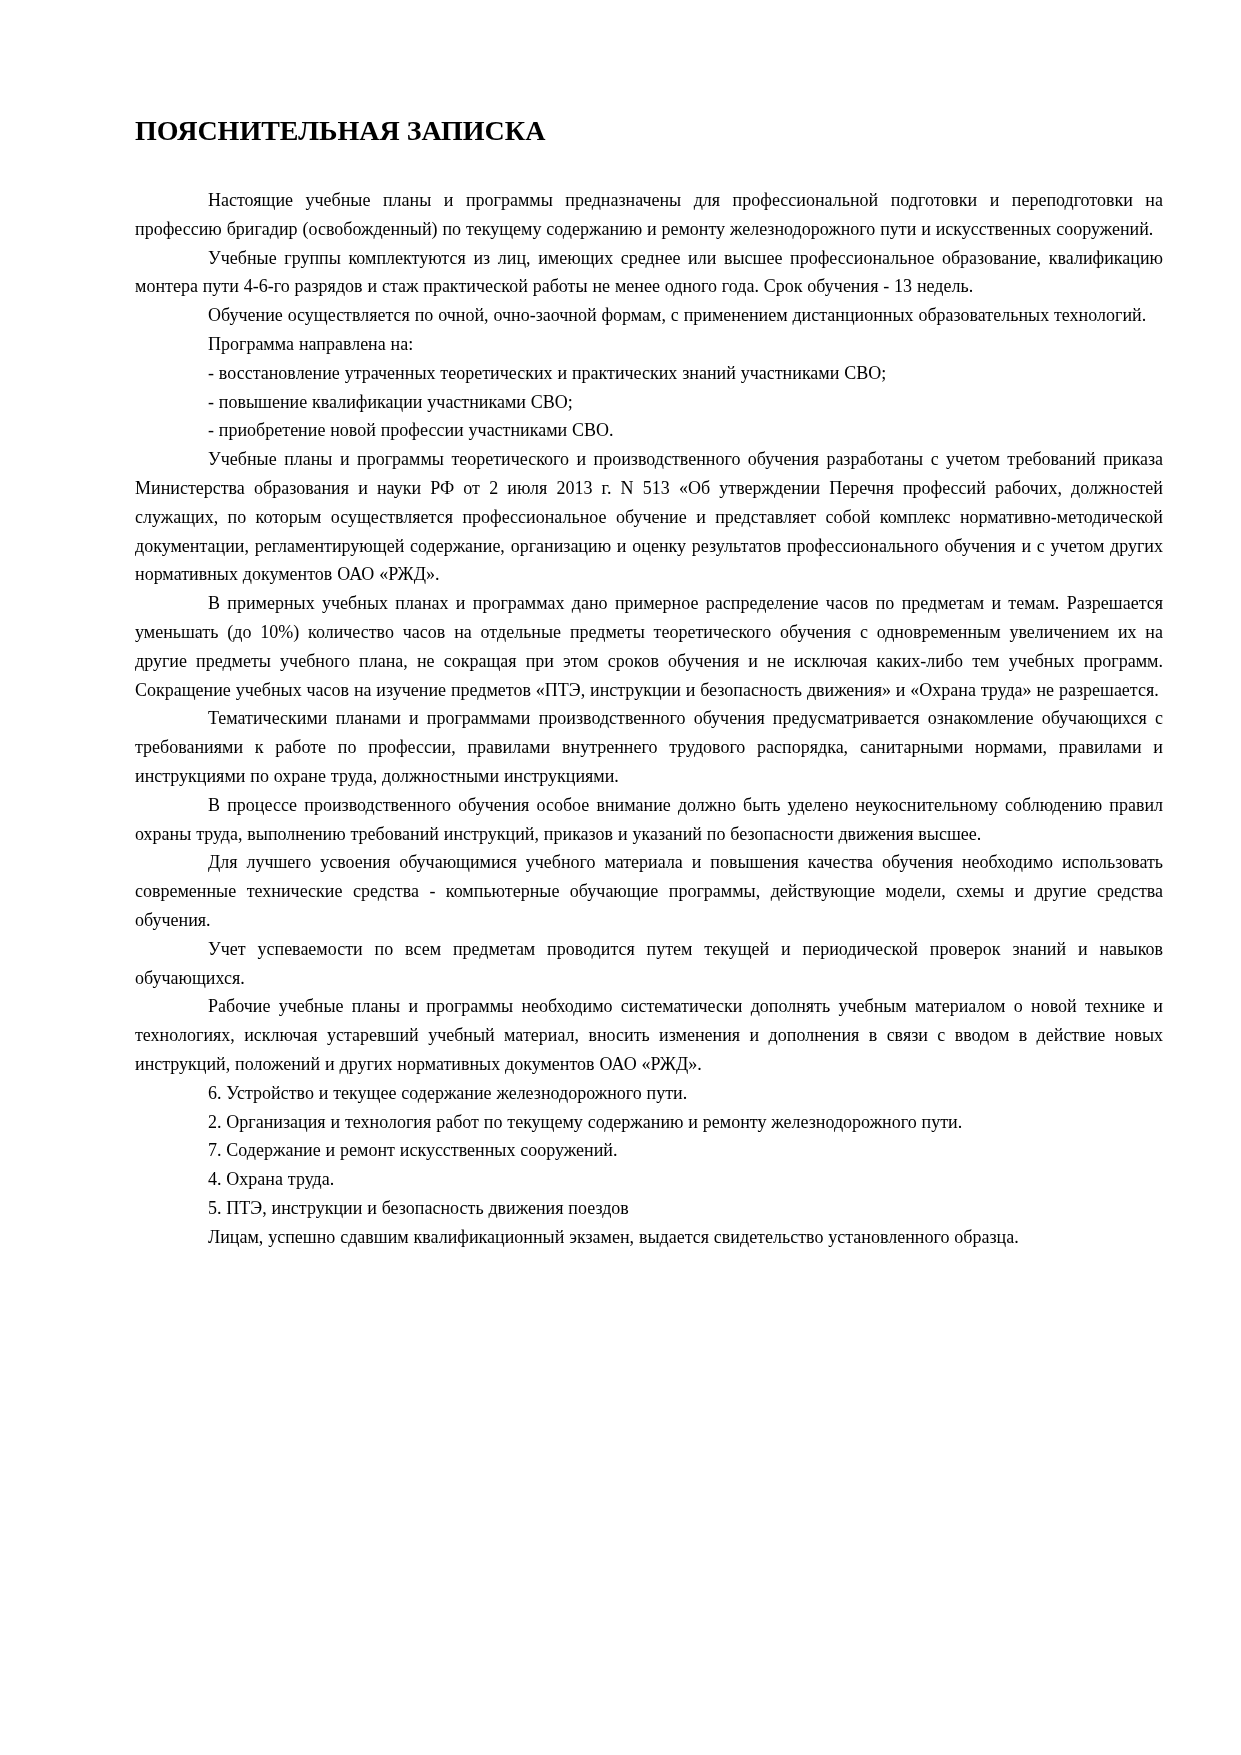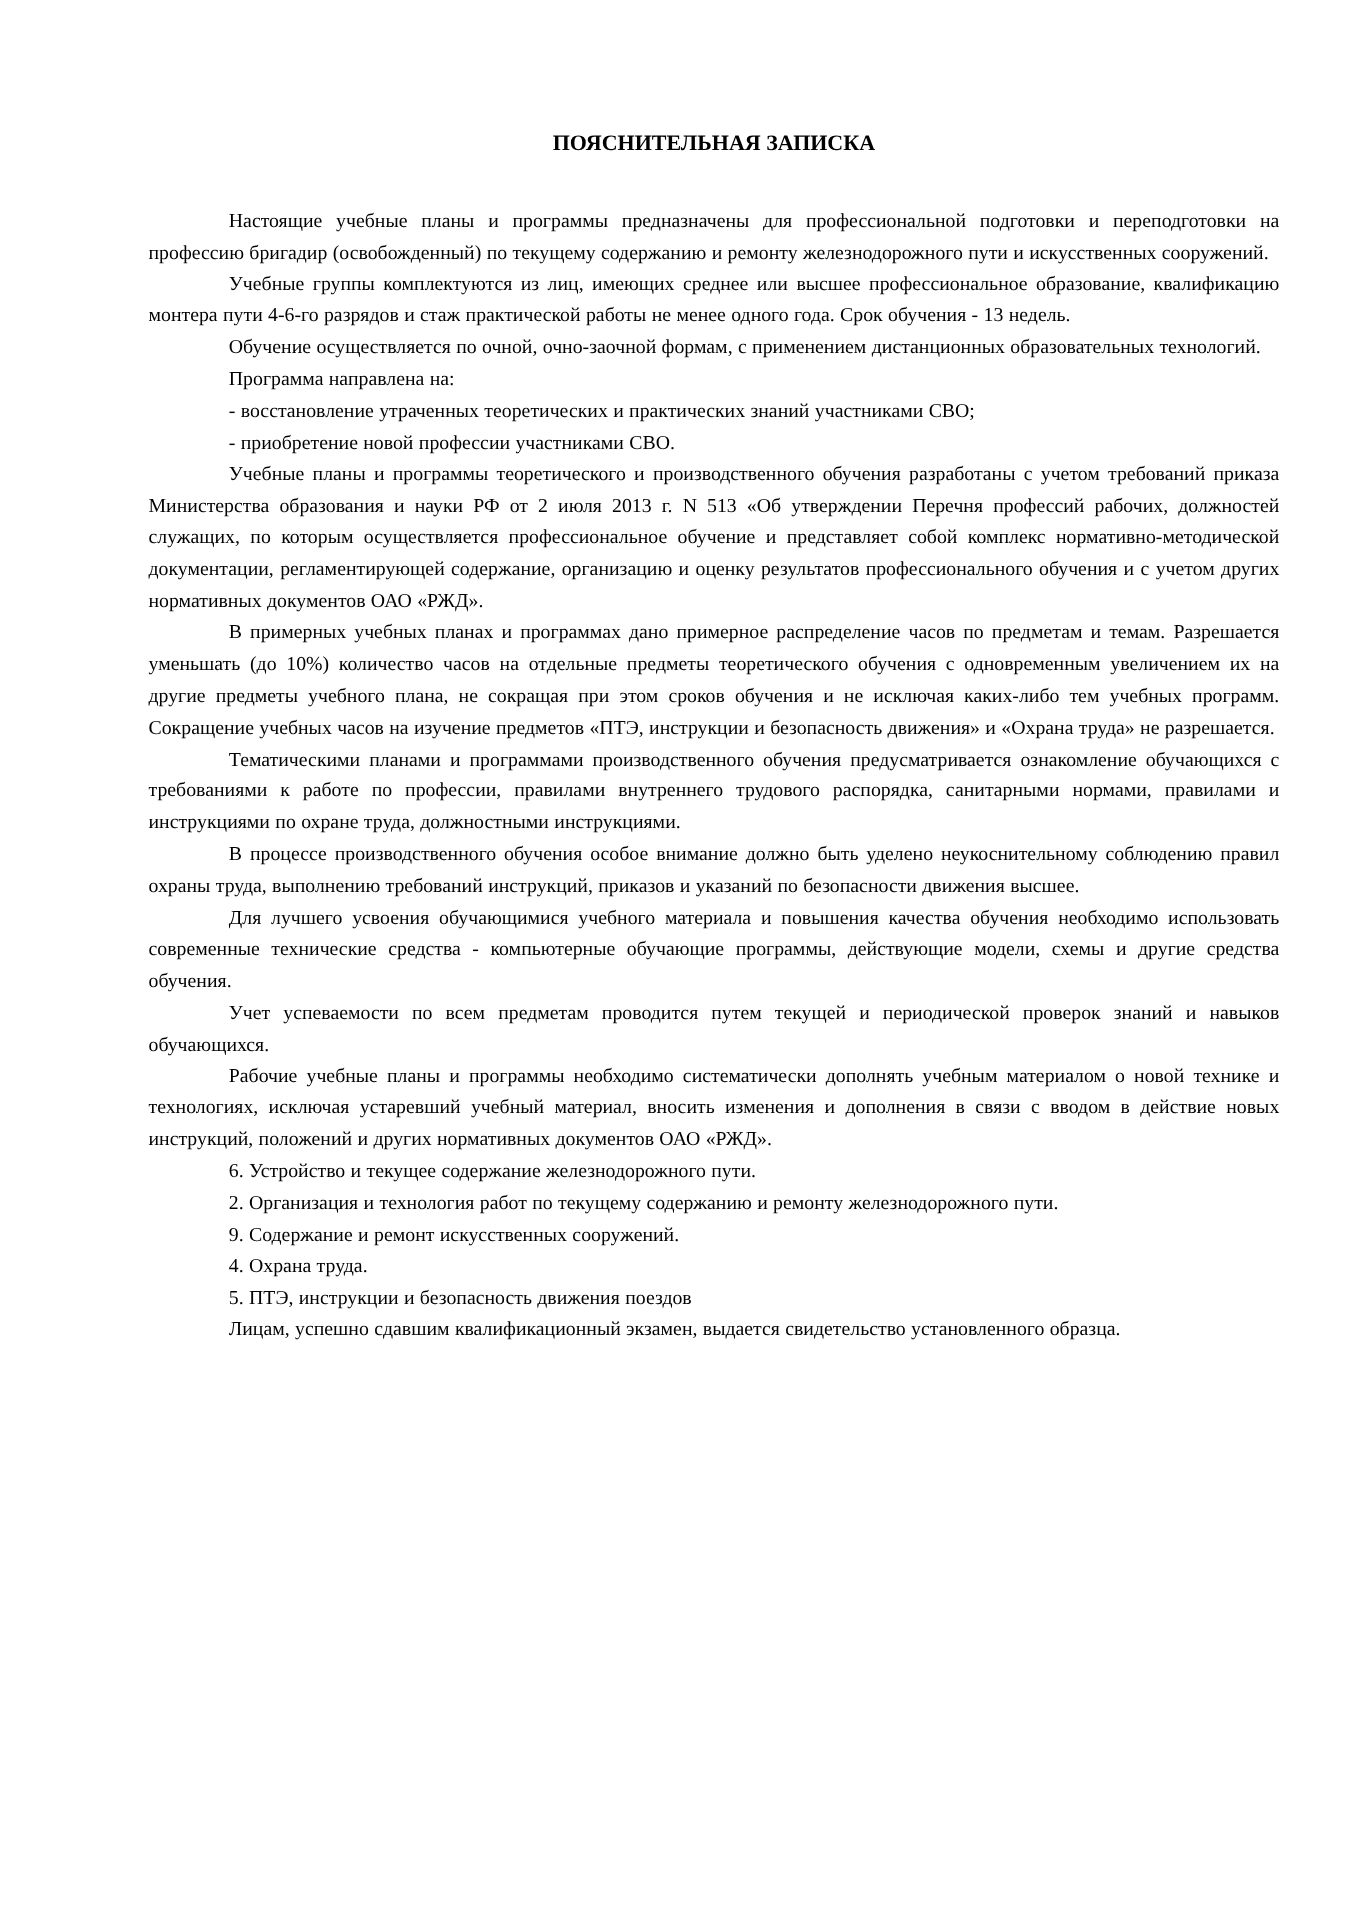--- a/index.html
+++ b/index.html
@@ -13,24 +13,24 @@
     height: 1755px;
     box-sizing: border-box;
     padding: 116px 78px 0 135px;
     background: #ffffff;
     color: #000000;
     font-family: "Liberation Serif", "DejaVu Serif", serif;
     overflow: hidden;
   }
   .doc-title {
     margin: 0 0 41px 0;
-    font-size: 20px;
+    font-size: 28px;
     line-height: 29px;
     font-weight: 700;
-    text-align: center;
+    text-align: left;
   }
   .doc-body p {
     margin: 0;
     font-size: 18px;
     line-height: 28.8px;
     text-align: justify;
     text-indent: 73px;
     word-spacing: 0.02em;
   }
 </style>
@@ -38,28 +38,29 @@
 <body>
 
 <div class="page">
   <h1 class="doc-title">ПОЯСНИТЕЛЬНАЯ ЗАПИСКА</h1>
   <div class="doc-body">
       <p class="para para-indent">Настоящие учебные планы и программы предназначены для профессиональной подготовки и переподготовки на профессию бригадир (освобожденный) по текущему содержанию и ремонту железнодорожного пути и искусственных сооружений.</p>
       <p class="para para-indent">Учебные группы комплектуются из лиц, имеющих среднее или высшее профессиональное образование, квалификацию монтера пути 4-6-го разрядов и стаж практической работы не менее одного года. Срок обучения - 13 недель.</p>
       <p class="para para-indent">Обучение осуществляется по очной, очно-заочной формам, с применением дистанционных образовательных технологий.</p>
       <p class="para para-indent">Программа направлена на:</p>
       <p class="para para-dash">- восстановление утраченных теоретических и практических знаний участниками СВО;</p>
+      <p class="para para-dash">- повышение квалификации участниками СВО;</p>
       <p class="para para-dash">- приобретение новой профессии участниками СВО.</p>
       <p class="para para-indent">Учебные планы и программы теоретического и производственного обучения разработаны с учетом требований приказа Министерства образования и науки РФ от 2 июля 2013 г. N 513 «Об утверждении Перечня профессий рабочих, должностей служащих, по которым осуществляется профессиональное обучение и представляет собой комплекс нормативно-методической документации, регламентирующей содержание, организацию и оценку результатов профессионального обучения и с учетом других нормативных документов ОАО «РЖД».</p>
       <p class="para para-indent">В примерных учебных планах и программах дано примерное распределение часов по предметам и темам. Разрешается уменьшать (до 10%) количество часов на отдельные предметы теоретического обучения с одновременным увеличением их на другие предметы учебного плана, не сокращая при этом сроков обучения и не исключая каких-либо тем учебных программ. Сокращение учебных часов на изучение предметов «ПТЭ, инструкции и безопасность движения» и «Охрана труда» не разрешается.</p>
       <p class="para para-indent">Тематическими планами и программами производственного обучения предусматривается ознакомление обучающихся с требованиями к работе по профессии, правилами внутреннего трудового распорядка, санитарными нормами, правилами и инструкциями по охране труда, должностными инструкциями.</p>
       <p class="para para-indent">В процессе производственного обучения особое внимание должно быть уделено неукоснительному соблюдению правил охраны труда, выполнению требований инструкций, приказов и указаний по безопасности движения высшее.</p>
       <p class="para para-indent">Для лучшего усвоения обучающимися учебного материала и повышения качества обучения необходимо использовать современные технические средства - компьютерные обучающие программы, действующие модели, схемы и другие средства обучения.</p>
       <p class="para para-indent">Учет успеваемости по всем предметам проводится путем текущей и периодической проверок знаний и навыков обучающихся.</p>
       <p class="para para-indent">Рабочие учебные планы и программы необходимо систематически дополнять учебным материалом о новой технике и технологиях, исключая устаревший учебный материал, вносить изменения и дополнения в связи с вводом в действие новых инструкций, положений и других нормативных документов ОАО «РЖД».</p>
       <p class="para para-num">6. Устройство и текущее содержание железнодорожного пути.</p>
       <p class="para para-num">2. Организация и технология работ по текущему содержанию и ремонту железнодорожного пути.</p>
-      <p class="para para-num">9. Содержание и ремонт искусственных сооружений.</p>
+      <p class="para para-num">7. Содержание и ремонт искусственных сооружений.</p>
       <p class="para para-num">4. Охрана труда.</p>
       <p class="para para-num">5. ПТЭ, инструкции и безопасность движения поездов</p>
       <p class="para para-indent">Лицам, успешно сдавшим квалификационный экзамен, выдается свидетельство установленного образца.</p>
     </div>
 </div>
 
 </body></html>

